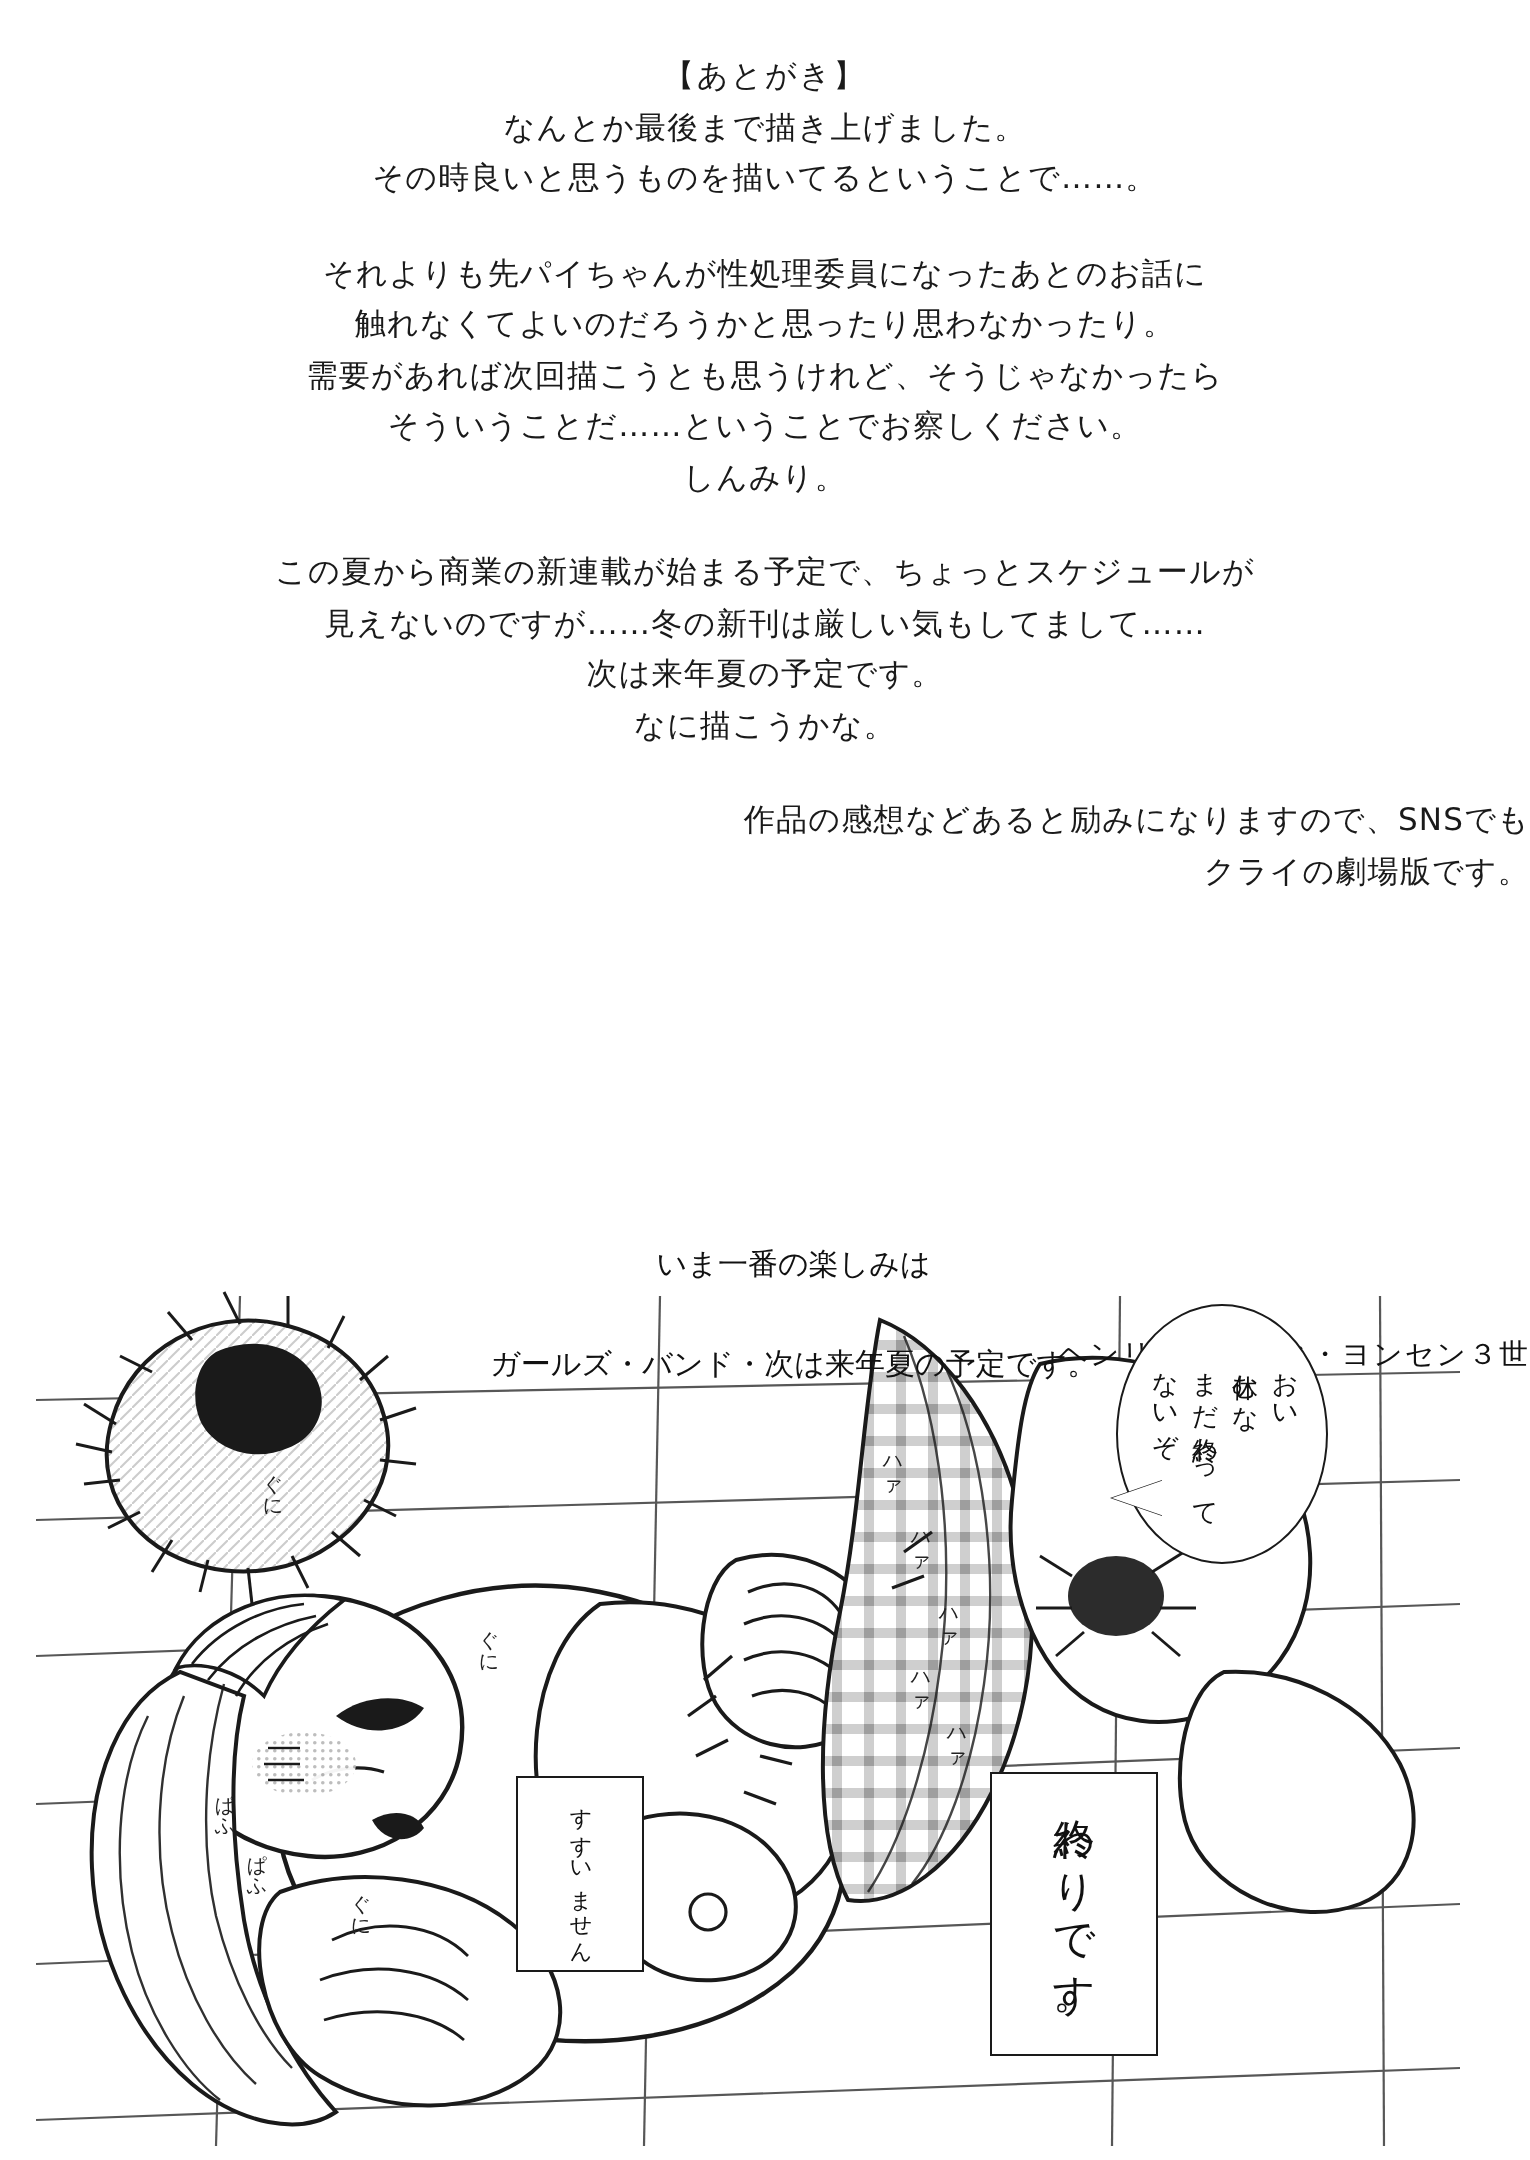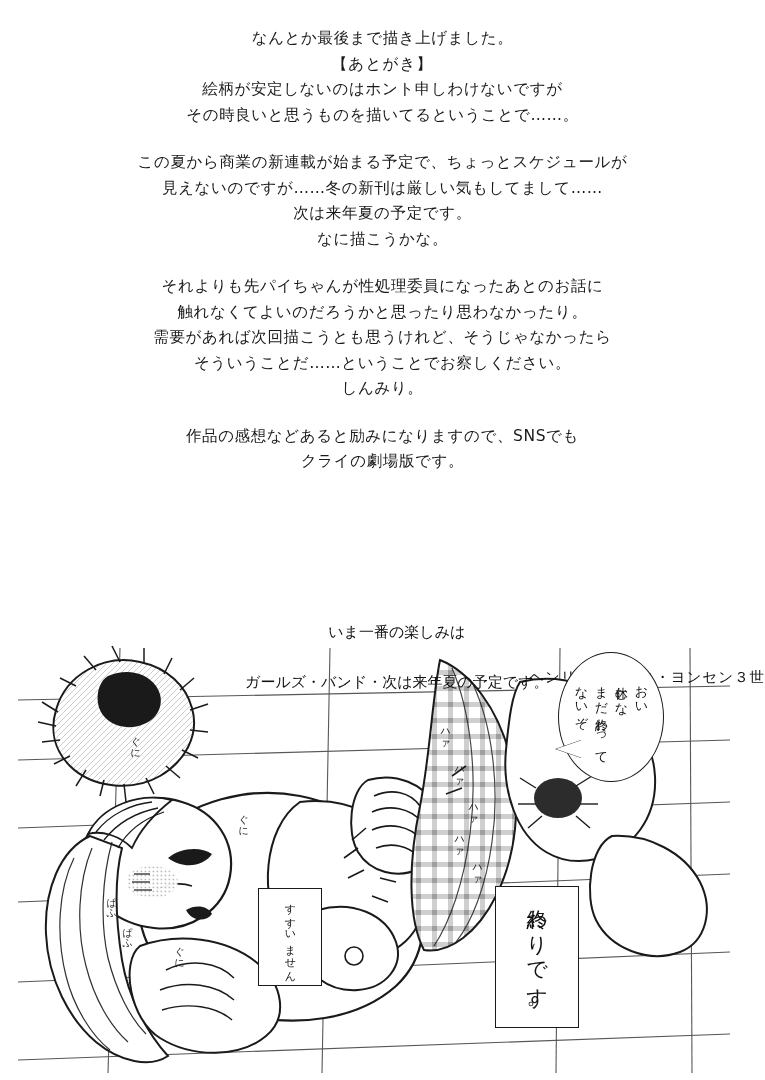--- a/index.html
+++ b/index.html
@@ -25,21 +25,21 @@
   .afterword {
     position: absolute;
     top: 26px;
     left: 0;
     width: 765px;
     text-align: center;
   }
   .para {
     margin: 0 0 22px 0;
   }
-  .para:last-child { margin-bottom: 0; }
+  .para:last-child { margin-bottom: 0; text-align: right; }
   .line {
     display: block;
     font-size: 15.5px;
     line-height: 25.5px;
     letter-spacing: 0.6px;
     white-space: pre;
   }
   .line.head { letter-spacing: 1.2px; }
 
   
@@ -137,39 +137,38 @@
   }
 </style>
 </head>
 <body>
 
 <div class="page">
 
   <div class="afterword">
 
     <div class="para">
+      <span class="line head">【あとがき】</span>
       <span class="line">なんとか最後まで描き上げました。</span>
-      <span class="line head">【あとがき】</span>
-      <span class="line">絵柄が安定しないのはホント申しわけないですが</span>
       <span class="line">その時良いと思うものを描いてるということで……。</span>
-    </div>
-
-    <div class="para">
-      <span class="line">この夏から商業の新連載が始まる予定で、ちょっとスケジュールが</span>
-      <span class="line">見えないのですが……冬の新刊は厳しい気もしてまして……</span>
-      <span class="line">次は来年夏の予定です。</span>
-      <span class="line">なに描こうかな。</span>
     </div>
 
     <div class="para">
       <span class="line">それよりも先パイちゃんが性処理委員になったあとのお話に</span>
       <span class="line">触れなくてよいのだろうかと思ったり思わなかったり。</span>
       <span class="line">需要があれば次回描こうとも思うけれど、そうじゃなかったら</span>
       <span class="line">そういうことだ……ということでお察しください。</span>
       <span class="line">しんみり。</span>
+    </div>
+
+    <div class="para">
+      <span class="line">この夏から商業の新連載が始まる予定で、ちょっとスケジュールが</span>
+      <span class="line">見えないのですが……冬の新刊は厳しい気もしてまして……</span>
+      <span class="line">次は来年夏の予定です。</span>
+      <span class="line">なに描こうかな。</span>
     </div>
 
     <div class="para">
       <span class="line">作品の感想などあると励みになりますので、SNSでも</span>
       <span class="line">クライの劇場版です。</span>
     </div>
 
   </div>
 
   <div class="illustration">

